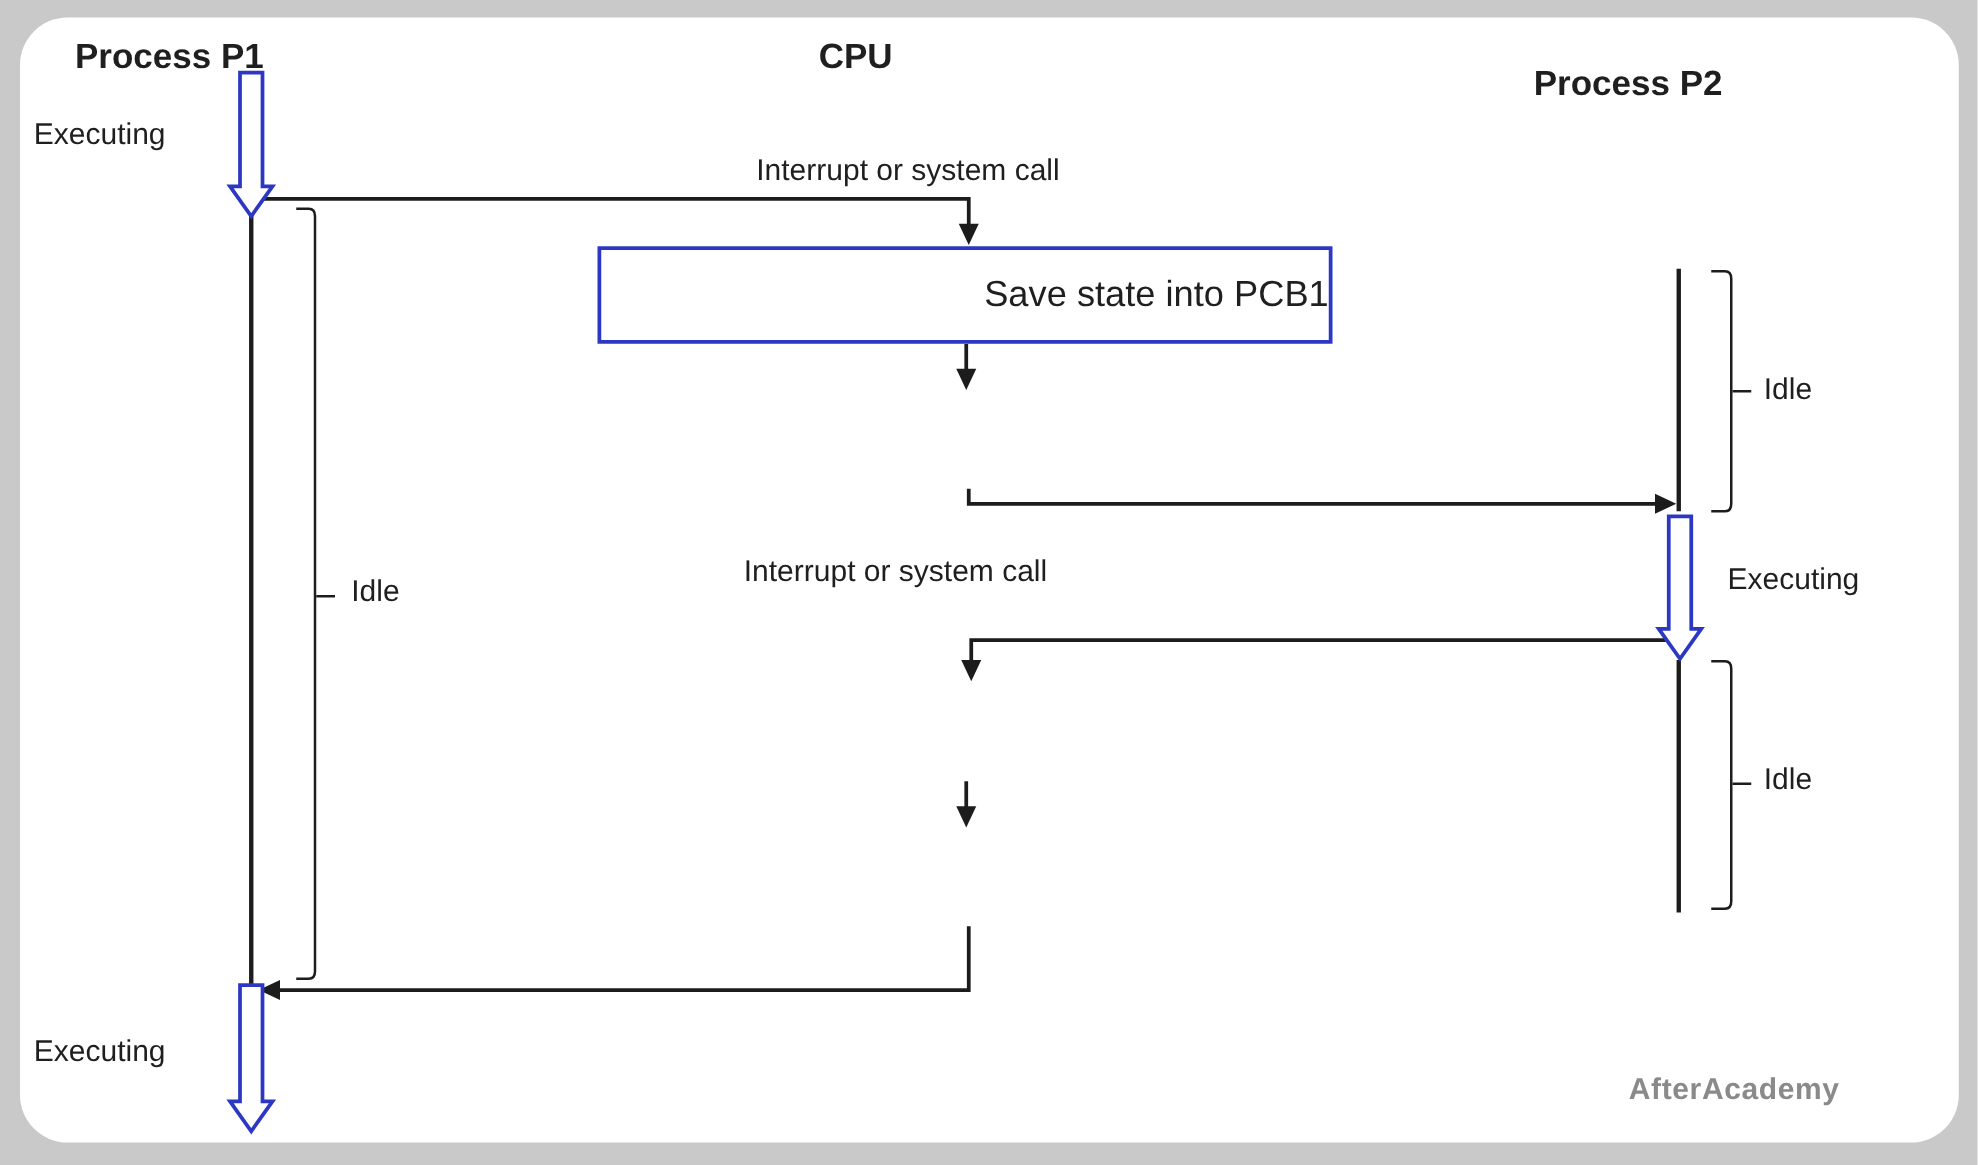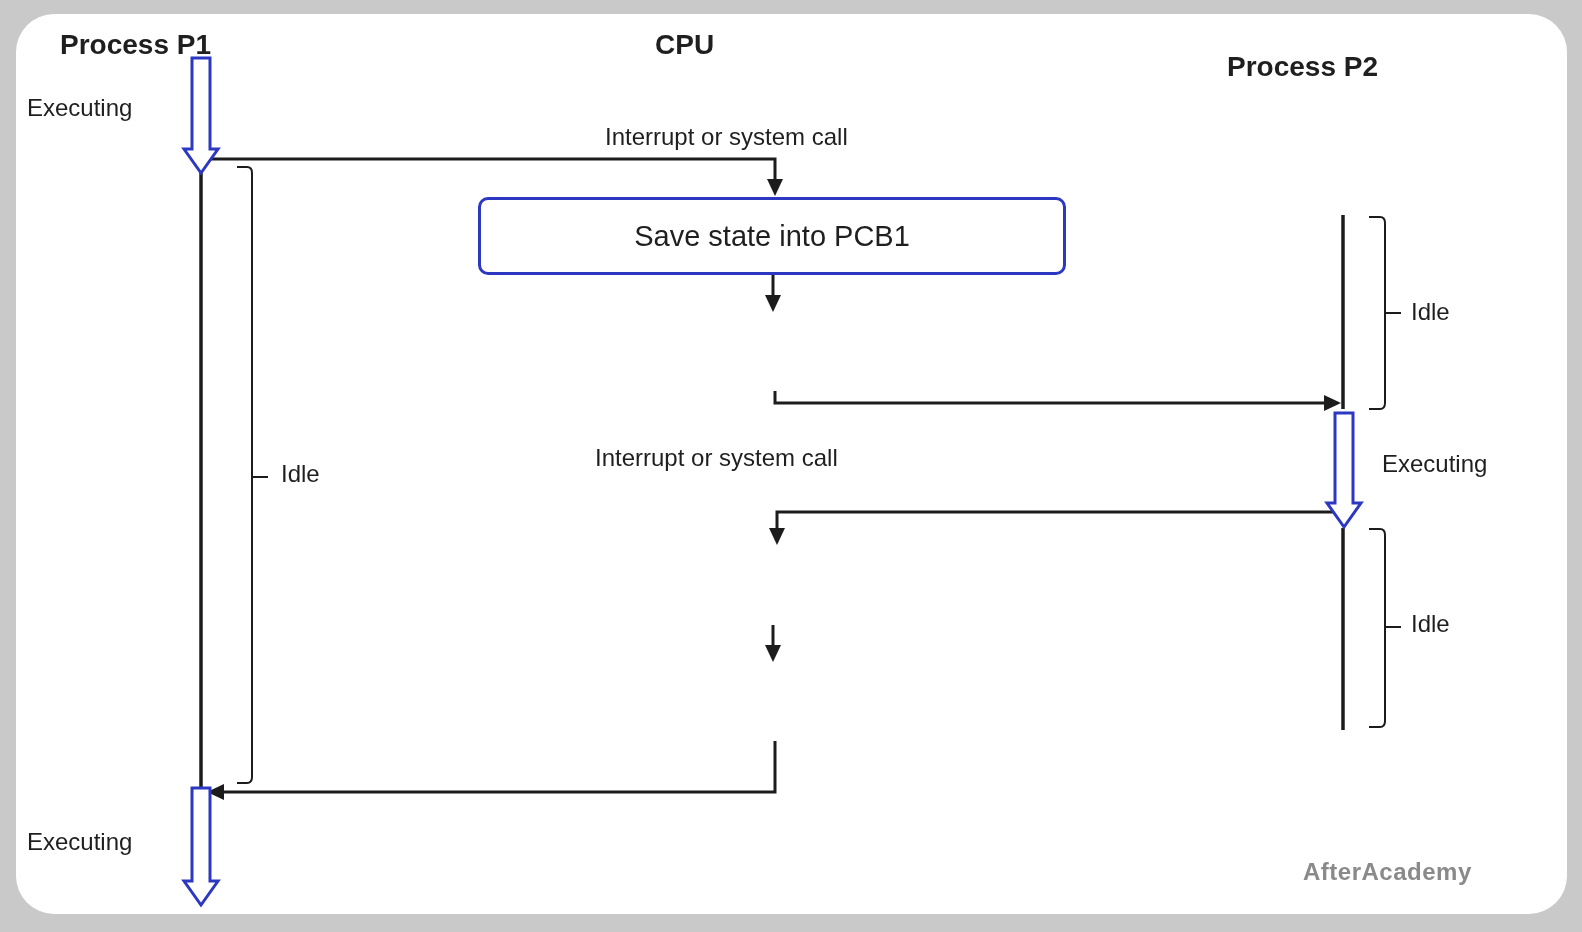--- a/index.html
+++ b/index.html
@@ -21,22 +21,22 @@
   .card{
     position:absolute;left:16px;top:14px;width:1551px;height:900px;
     background:var(--card);border-radius:38px;
   }
   .wires{position:absolute;left:0;top:0;width:1582px;height:932px;}
   .lbl{position:absolute;white-space:nowrap;font-size:24px;line-height:1.1;}
   .hdr{font-weight:bold;text-align:left;font-size:28px;}
   .ctr{}
   .pbox{
     position:absolute;left:478px;width:588px;height:78px;
-    border:3px solid var(--blue);border-radius:10px;background:#ffffff;
-    display:flex;align-items:center;justify-content:center;
+    border:3px solid var(--blue);border-radius:0;background:#ffffff;
+    display:flex;align-items:center;justify-content:flex-end;
     font-size:29px;box-sizing:border-box;
   }
   .watermark{
     position:absolute;left:1303px;top:858px;width:240px;
     font-size:24px;font-weight:bold;color:var(--watermark);
     letter-spacing:0.5px;white-space:nowrap;
   }
   .stroke{stroke:var(--line);fill:none;}
   .fillhead{fill:var(--line);stroke:none;}
   .bluearrow{fill:#ffffff;stroke:var(--blue);stroke-width:3;stroke-linejoin:miter;}

